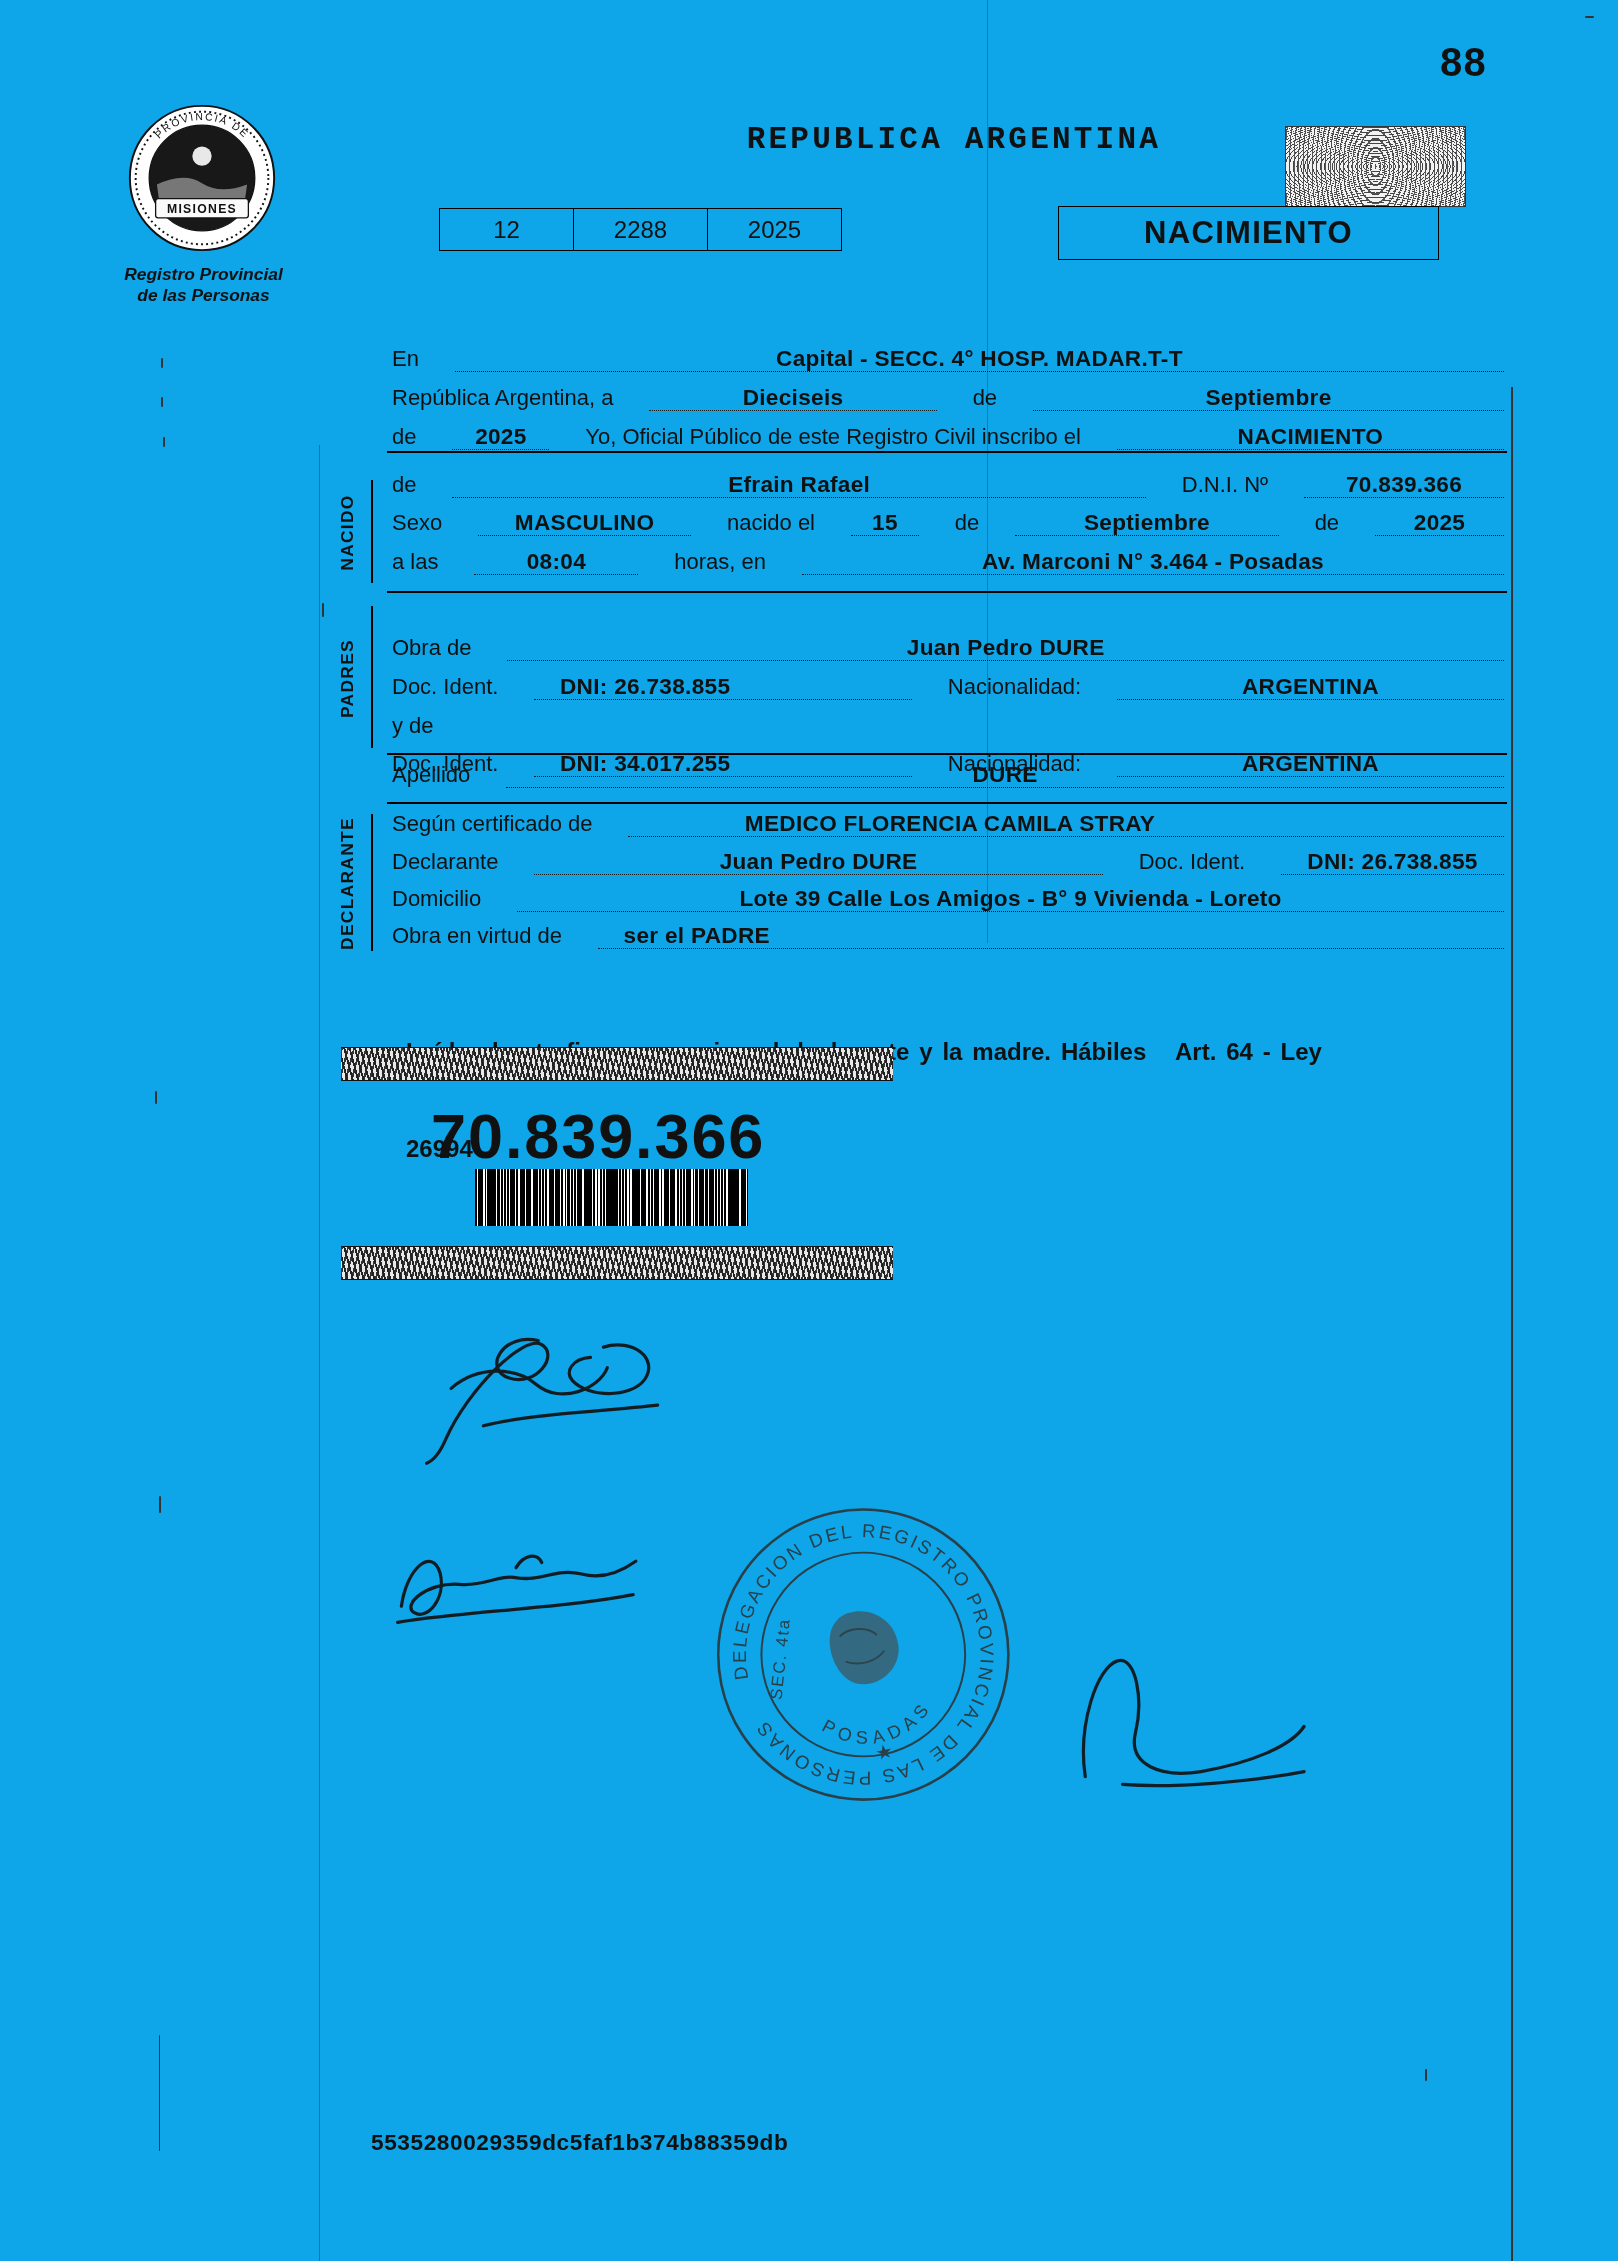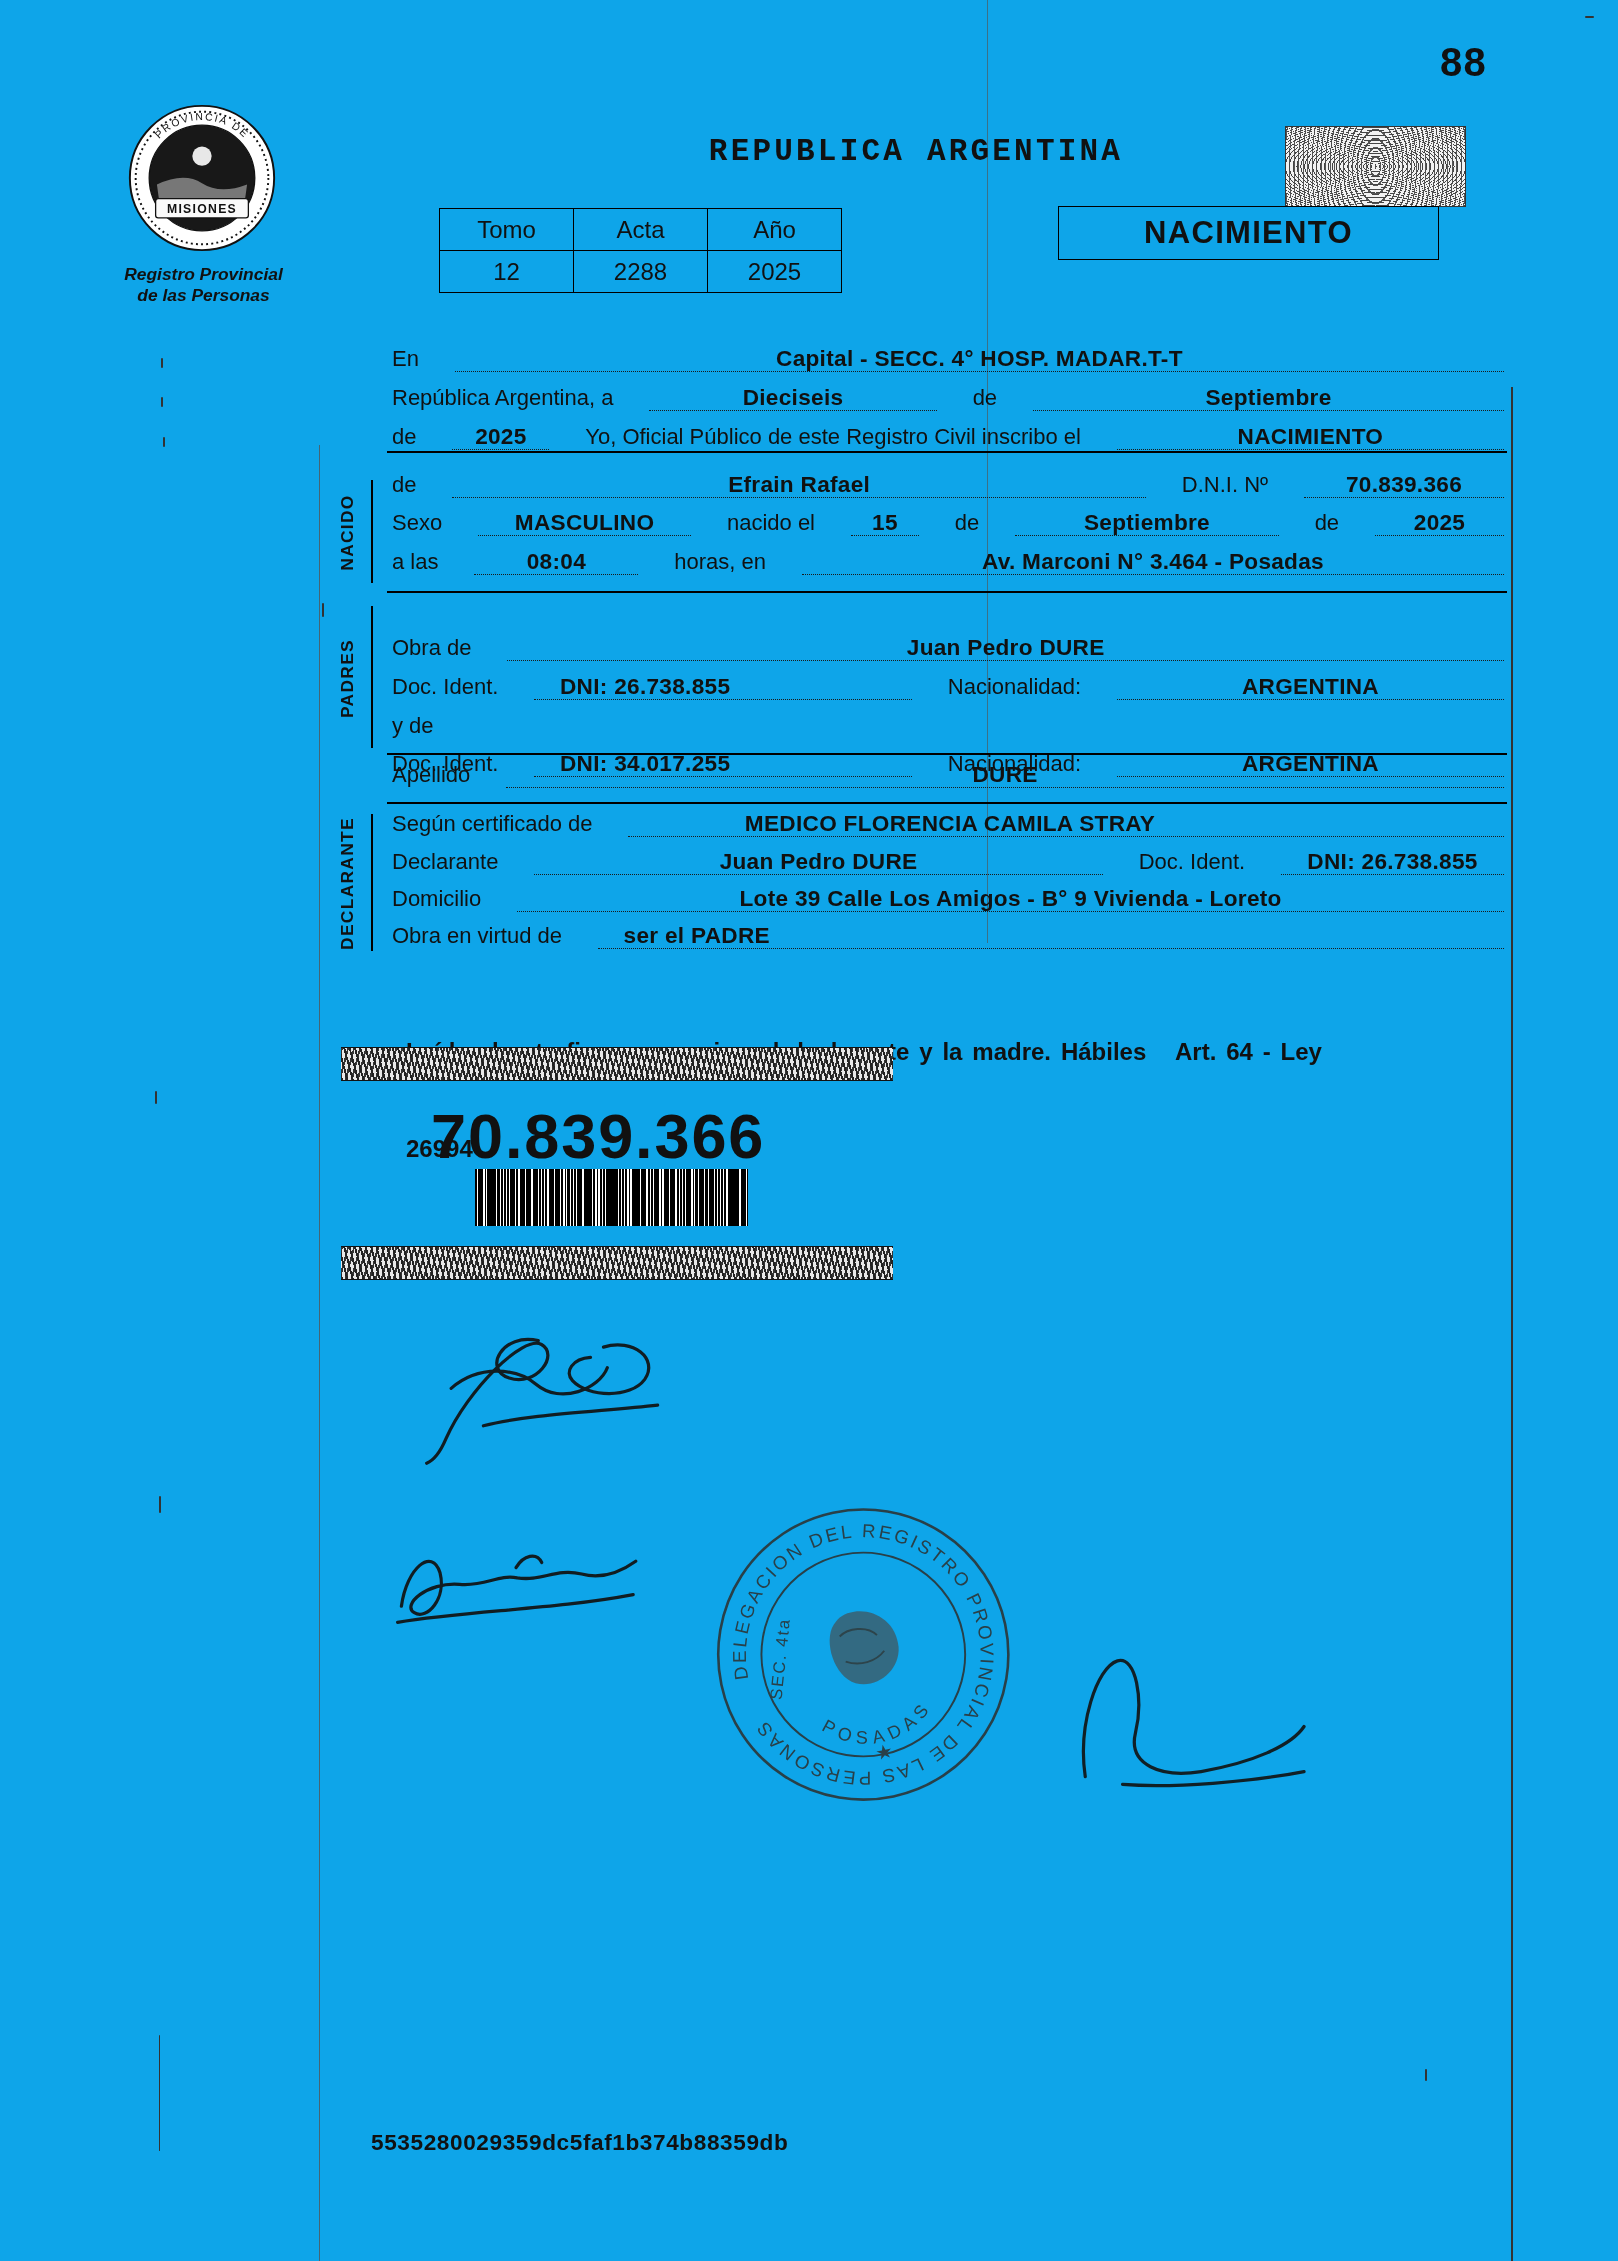--- a/index.html
+++ b/index.html
@@ -5,21 +5,21 @@
   html,body{margin:0;padding:0;background:#ffffff;}
   .page{position:relative;width:1619px;height:2261px;background:#0ea5e9;overflow:hidden;
         font-family:"Liberation Sans",sans-serif;color:#111;}
 
   
   .vline{position:absolute;background:#555;}
   .tick{position:absolute;background:#333;border-radius:1.3px;}
 
   
   .page-number{position:absolute;left:1440px;top:40px;font-size:40px;font-weight:600;letter-spacing:1.3px;}
-  .doc-title{position:absolute;left:671px;top:134px;width:490px;text-align:center;
+  .doc-title{position:absolute;left:671px;top:122px;width:490px;text-align:right;
              font-family:"Liberation Mono",monospace;font-weight:700;font-size:31px;letter-spacing:3.2px;}
   .seal-wrap{position:absolute;left:126px;top:102px;width:152px;height:152px;}
   .seal-caption{position:absolute;left:97px;top:264px;width:213px;text-align:center;
                 font-size:17.4px;font-weight:600;line-height:1.2;font-style:italic;}
 
   .acta-table{position:absolute;left:439px;top:208px;border-collapse:collapse;}
   .acta-table th,.acta-table td{border:1.9px solid #000;width:133px;height:41px;text-align:center;
                 font-size:24px;font-weight:400;padding:0;}
 
   .g-box{position:absolute;left:1285px;top:126px;width:179px;height:79px;border:1.3px solid #333;
@@ -109,25 +109,20 @@
   </div>
   <div class="seal-caption">
     <div>Registro Provincial</div>
     <div>de las Personas</div>
   </div>
 
   <div class="doc-title">REPUBLICA ARGENTINA</div>
 
   <table class="acta-table">
     <tbody>
-        <tr>
-      <th>Tomo</th>
-      <th>Acta</th>
-      <th>Año</th>
-    </tr>
     <tr>
       <td>12</td>
       <td>2288</td>
       <td>2025</td>
     </tr>
   </tbody>
     </table>
 
   <div class="g-box"></div>
   <div class="nacimiento-box">

